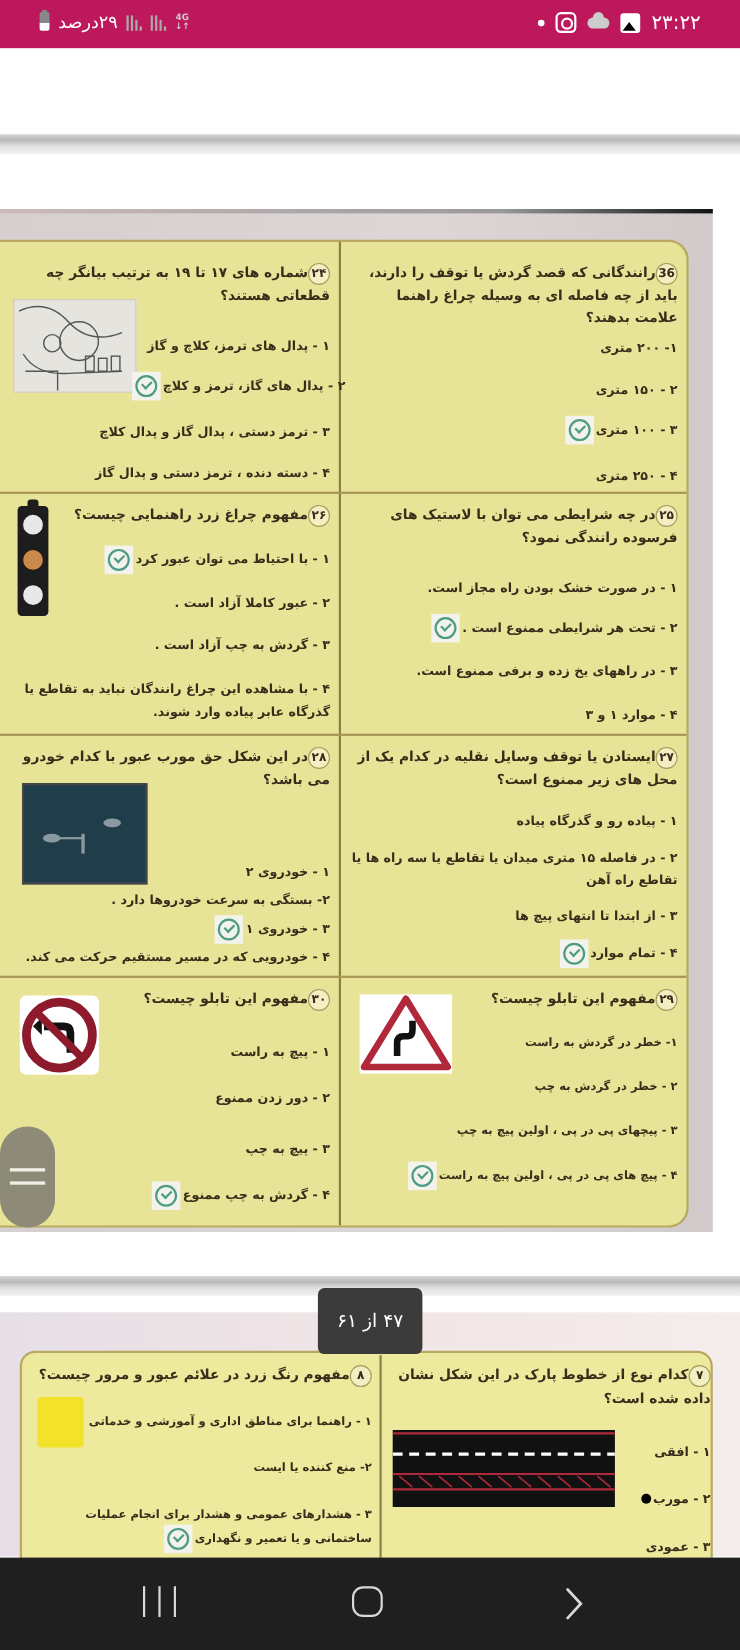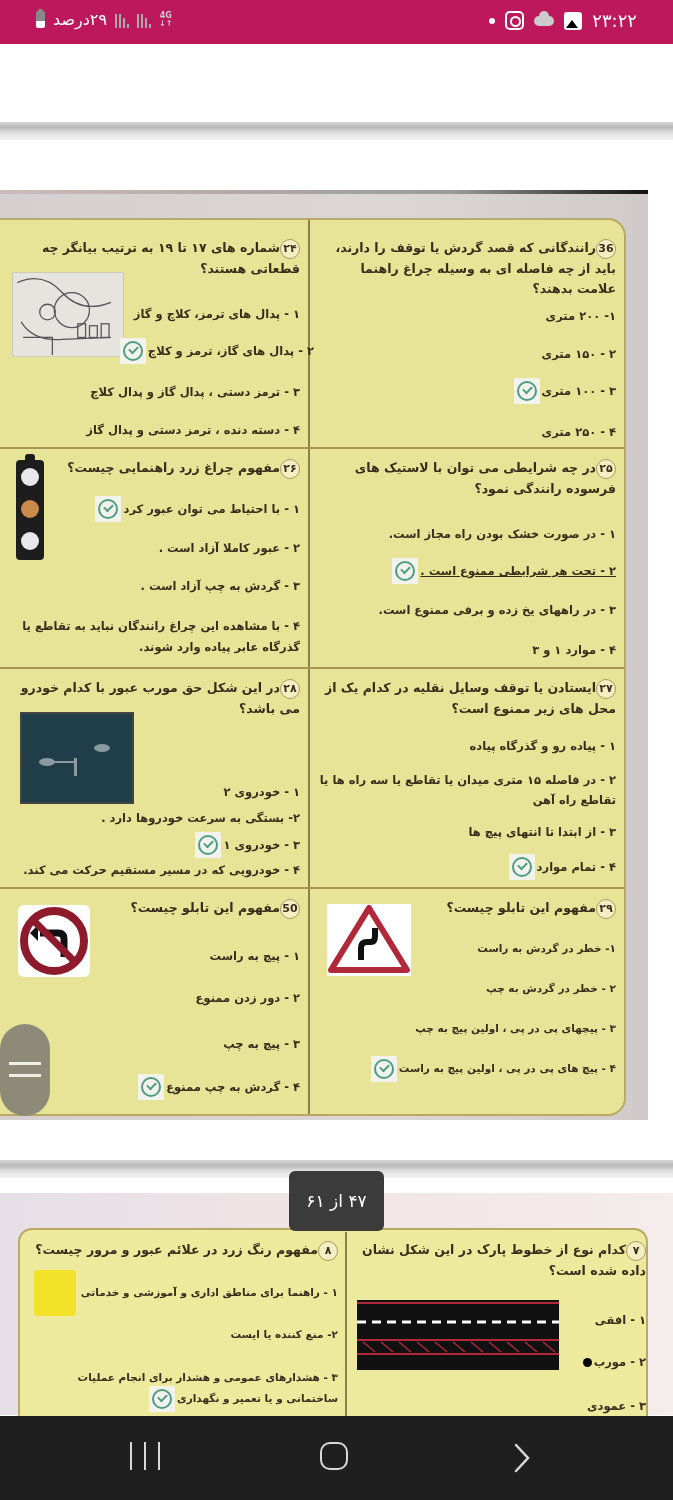--- a/index.html
+++ b/index.html
@@ -147,21 +147,21 @@
   <div class="q-title"><span class="q-num">۲۴</span><span>شماره های ۱۷ تا ۱۹ به ترتیب بیانگر چه قطعاتی هستند؟</span></div>
   <div class="opt" style="top:68px;">۱ - پدال های ترمز، کلاچ و گاز</div>
   <div class="opt" style="top:100px; right:-14px;margin-left:29px;"><span>۲ - پدال های گاز، ترمز و کلاچ</span><span class="check"></span></div>
   <div class="opt" style="top:146px;">۳ - ترمز دستی ، پدال گاز و پدال کلاچ</div>
   <div class="opt" style="top:184px;">۴ - دسته دنده ، ترمز دستی و پدال گاز</div>
 </div>
 
 <div class="q" style="left:318px; top:458px; width:298px; height:210px;">
   <div class="q-title"><span class="q-num">۲۵</span><span>در چه شرایطی می توان با لاستیک های فرسوده رانندگی نمود؟</span></div>
   <div class="opt" style="top:68px;">۱ - در صورت خشک بودن راه مجاز است.</div>
-  <div class="opt" style="top:100px;text-decoration:underline;"><span>۲ - تحت هر شرایطی ممنوع است .</span><span class="check"></span></div>
+  <div class="opt" style="top:100px;"><span>۲ - تحت هر شرایطی ممنوع است .</span><span class="check"></span></div>
   <div class="opt" style="top:144px;">۳ - در راههای یخ زده و برفی ممنوع است.</div>
   <div class="opt" style="top:184px;">۴ - موارد ۱ و ۳</div>
 </div>
 
 <div class="traffic-light">
   <div class="tl-lamp" style="top:8px; background:#e8e8ea;"></div>
   <div class="tl-lamp" style="top:40px; background:#c98a4a;"></div>
   <div class="tl-lamp" style="top:72px; background:#e8e8ea;"></div>
 </div>
 <div class="q" style="left:10px; top:458px; width:290px; height:210px;">
@@ -214,21 +214,21 @@
 
 <div class="no-left-sign">
   <svg viewBox="0 0 72 72" width="72" height="72">
       <circle cx="36" cy="36" r="30" fill="#fff" stroke="#8e1b2c" stroke-width="8"></circle>
       <path d="M46 52 L46 34 Q46 28 40 28 L22 28" fill="none" stroke="#111" stroke-width="7"></path>
       <polygon points="20,20 20,36 12,28" fill="#111"></polygon>
       <line x1="15" y1="15" x2="57" y2="57" stroke="#8e1b2c" stroke-width="7"></line>
     </svg>
 </div>
 <div class="q" style="left:10px; top:898px; width:290px; height:210px;">
-  <div class="q-title"><span class="q-num">50</span><span>مفهوم این تابلو چیست؟</span></div>
+  <div class="q-title"><span class="q-num">۳۰</span><span>مفهوم این تابلو چیست؟</span></div>
   <div class="opt" style="top:50px;">۱ - پیچ به راست</div>
   <div class="opt" style="top:92px;">۲ - دور زدن ممنوع</div>
   <div class="opt" style="top:138px;">۳ - پیچ به چپ</div>
   <div class="opt" style="top:176px;"><span>۴ - گردش به چپ ممنوع</span><span class="check"></span></div>
 </div>
 
 <div class="scroll-handle">
   <span style="top:38px"></span>
     <span style="top:50px"></span>
 </div>

